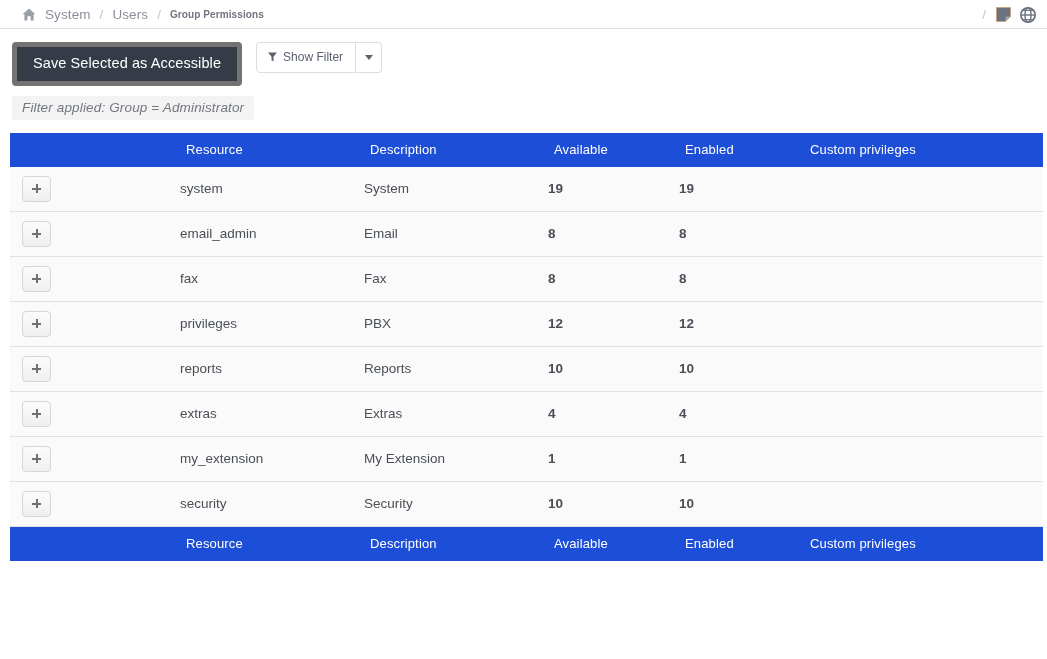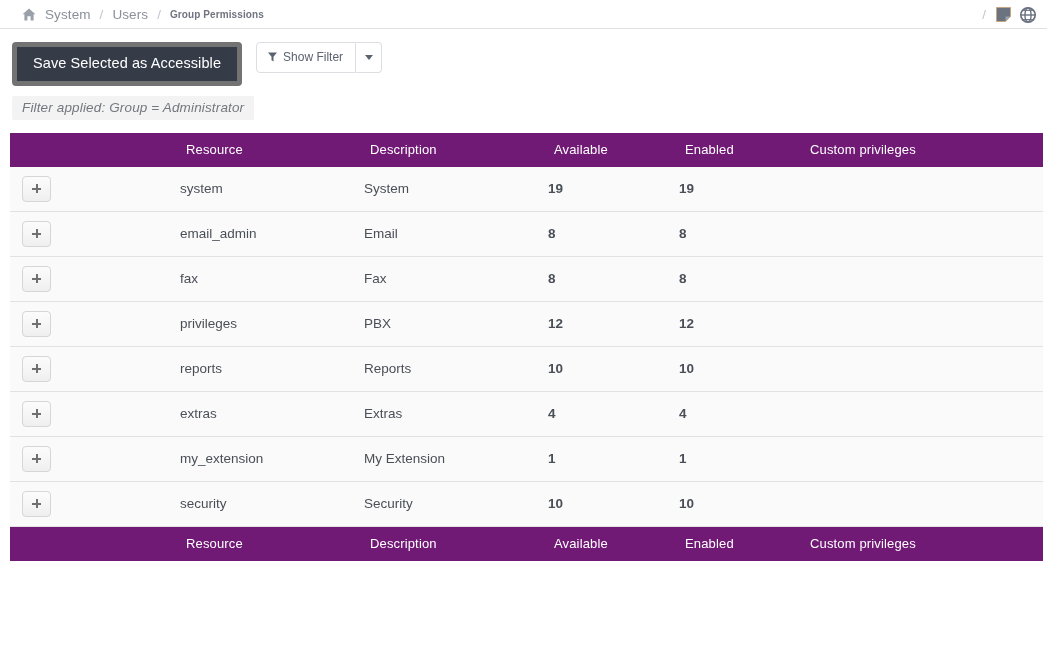--- a/index.html
+++ b/index.html
@@ -147,21 +147,21 @@
     margin: 13px 0 0 10px;
     width: 1033px;
   }
   table.grid {
     border-collapse: collapse;
     width: 100%;
     table-layout: fixed;
   }
   table.grid thead th,
   table.grid tfoot th {
-    background: #701a75;
+    background: #1d4ed8;
     color: #ffffff;
     font-size: 13px;
     font-weight: normal;
     text-align: left;
     padding: 9px 0 10px 0;
     letter-spacing: .15px;
     border: none;
   }
   table.grid tbody td {
     background: #fafafa;

